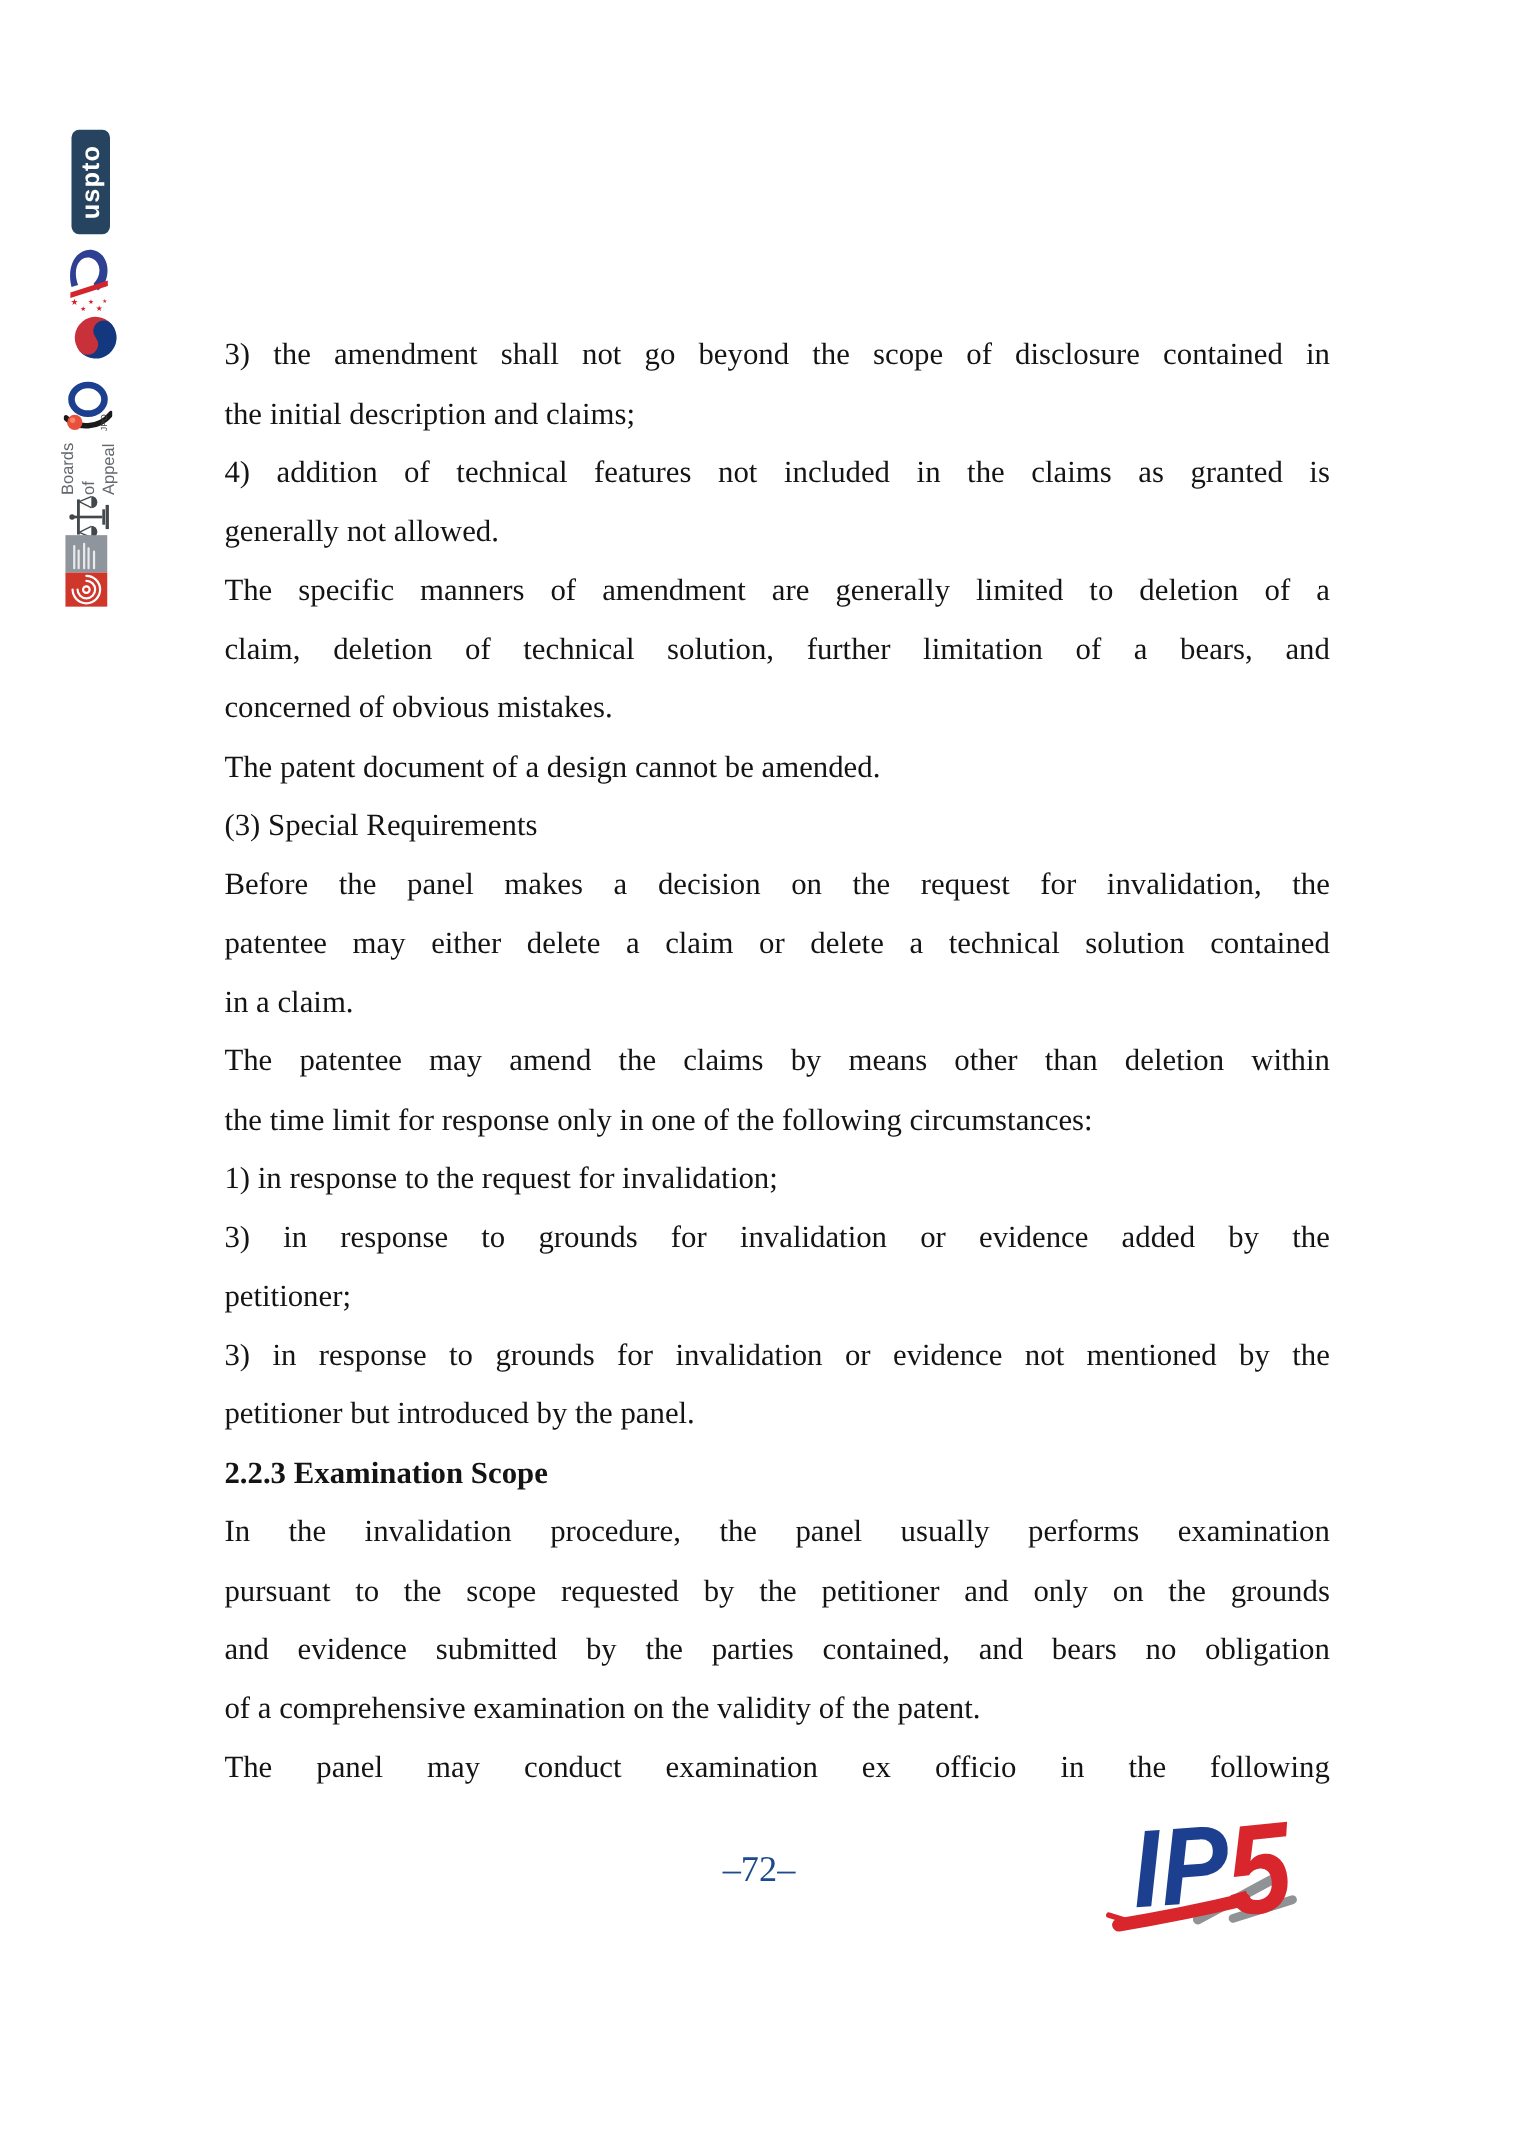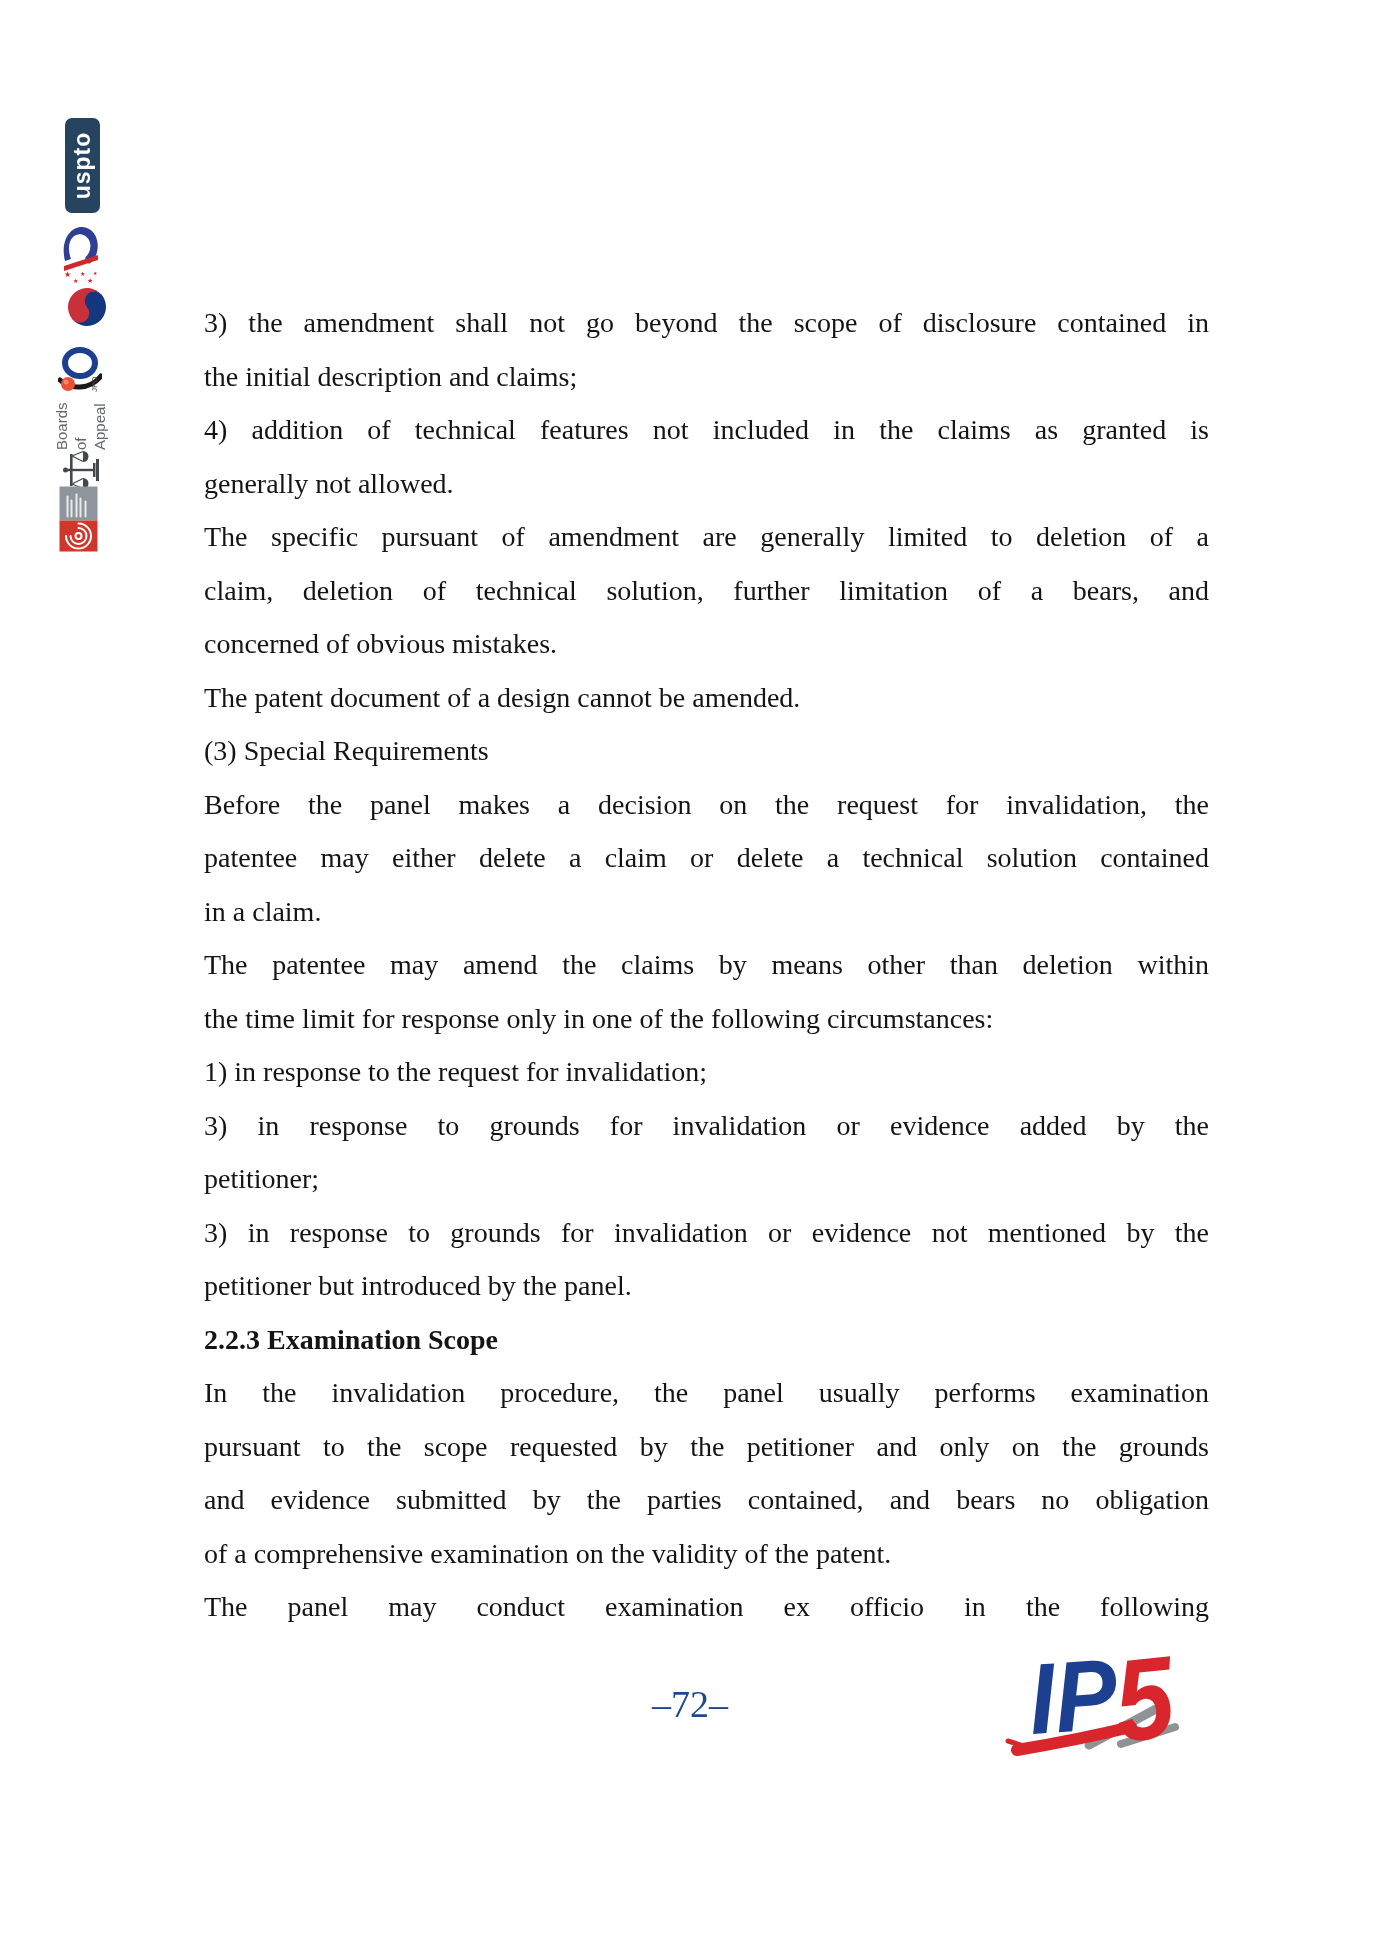--- a/index.html
+++ b/index.html
@@ -29,21 +29,21 @@
   .textcol{
     position:absolute;left:180px;top:296px;width:1005px;
     font-size:28px;line-height:53.5px;margin-left:24px;
   }
   .line{height:53.5px;white-space:normal;}
   .line.j{text-align:justify;text-align-last:justify;}
   .line.b{font-weight:bold;}
   
   .pagenum{
     position:absolute;left:590px;top:1682px;width:200px;text-align:center;
-    font-size:38px;color:#1d4a8c;
+    font-size:33px;color:#1d4a8c;
   }
   .ip5{position:absolute;left:1003px;top:1637px;width:185px;height:125px;}
 </style>
 </head>
 <body>
 
 <div>
 
   <aside>
 
@@ -121,21 +121,21 @@
     </div>
 
   </aside>
 
   <main class="textcol">
     <div>
         <div class="line j">3) the amendment shall not go beyond the scope of disclosure contained in</div>
         <div class="line">the initial description and claims;</div>
         <div class="line j">4) addition of technical features not included in the claims as granted is</div>
         <div class="line">generally not allowed.</div>
-        <div class="line j">The specific pursuant of amendment are generally limited to deletion of a</div>
+        <div class="line j">The specific manners of amendment are generally limited to deletion of a</div>
         <div class="line j">claim, deletion of technical solution, further limitation of a bears, and</div>
         <div class="line">concerned of obvious mistakes.</div>
         <div class="line">The patent document of a design cannot be amended.</div>
         <div class="line">(3) Special Requirements</div>
         <div class="line j">Before the panel makes a decision on the request for invalidation, the</div>
         <div class="line j">patentee may either delete a claim or delete a technical solution contained</div>
         <div class="line">in a claim.</div>
         <div class="line j">The patentee may amend the claims by means other than deletion within</div>
         <div class="line">the time limit for response only in one of the following circumstances:</div>
         <div class="line">1) in response to the request for invalidation;</div>

